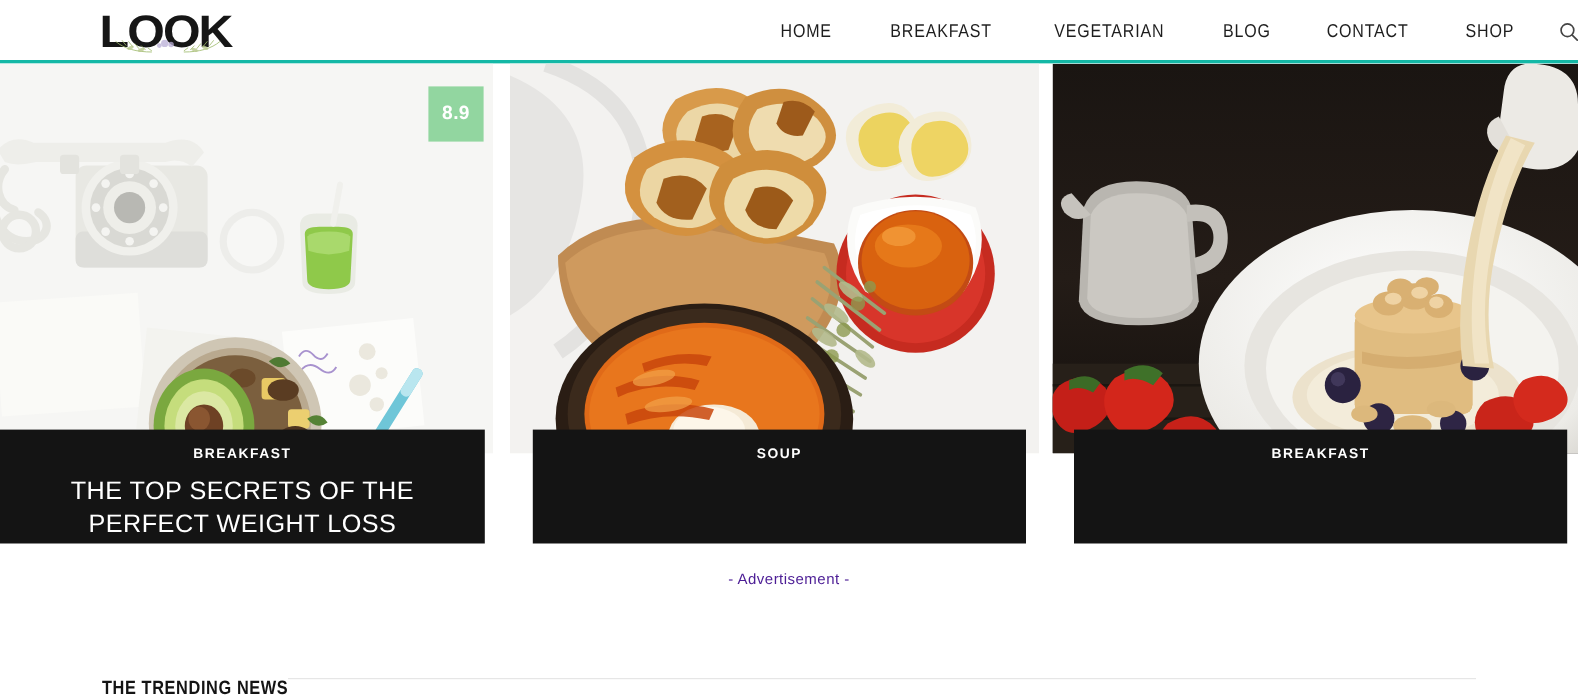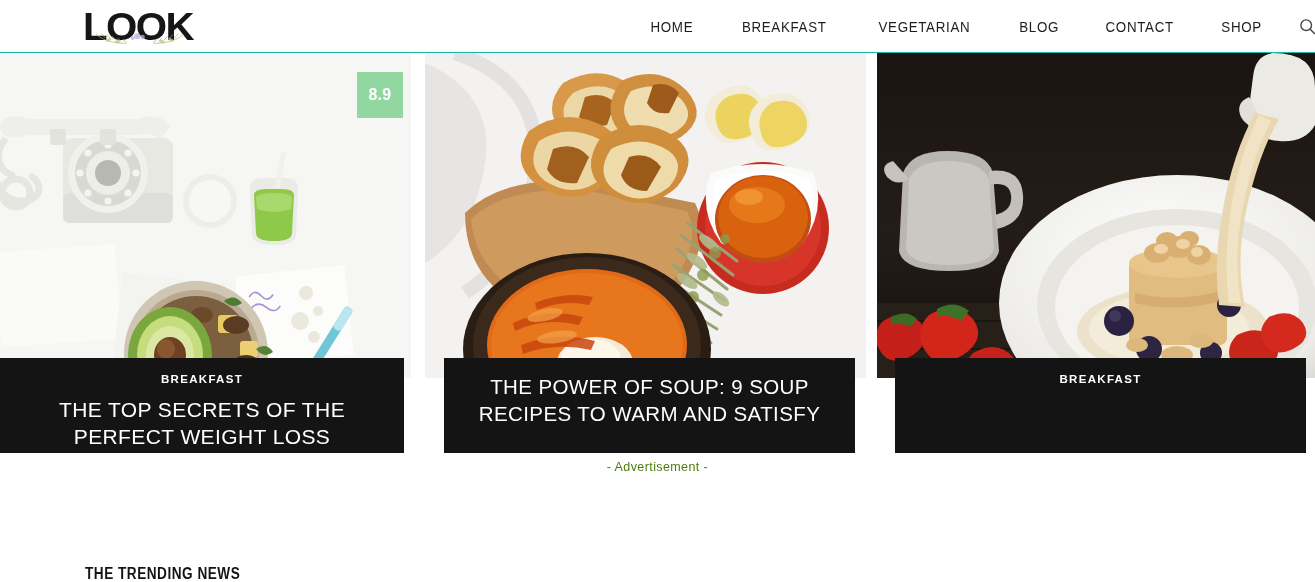--- a/index.html
+++ b/index.html
@@ -11,21 +11,21 @@
     overflow: hidden;
     background: #ffffff;
     font-family: "Liberation Sans", sans-serif;
   }
 
   
   .header {
     position: relative;
     height: 53px;
     background: #ffffff;
-    border-bottom: 1px solid #14b8a6;
+    border-bottom: 3px solid #14b8a6;
     display: flex;
     align-items: center;
   }
 
   .logo-wrap {
     position: absolute;
     left: 83px;
     top: 0px;
     height: 53px;
     display: flex;
@@ -145,35 +145,35 @@
     line-height: 27px;
     letter-spacing: 0.4px;
     color: #ffffff;
   }
   .overlay.o1 .ov-title { font-size: 21px; }
   .overlay.o2 .ov-title { font-size: 20.5px; }
   .overlay.o3 .ov-title { font-size: 20.5px; }
 
   
   .ad-label {
-    margin-top: 7px;
+    margin-top: 23px;
     text-align: center;
     font-size: 12.5px;
-    color: #4d7c0f;
+    color: #4c1d95;
     letter-spacing: 0.4px;
   }
 
   
   .trending {
     position: absolute;
     left: 85px;
     top: 565px;
     width: 1145px;
     display: flex;
-    align-items: flex-end;
+    align-items: flex-start;
     gap: 2px;
   }
   .trending-title {
     font-family: "Liberation Sans Narrow", "Liberation Sans", sans-serif;
     font-size: 16px;
     font-weight: 700;
     letter-spacing: 0.6px;
     color: #141414;
     white-space: nowrap;
     transform: scaleX(0.85);
@@ -527,21 +527,21 @@
     </svg>
   </div>
 
   <div class="overlay o1">
     <div class="ov-cat">BREAKFAST</div>
     <div class="ov-title">THE TOP SECRETS OF THE PERFECT WEIGHT LOSS BREAKFAST</div>
 
   </div>
 
   <div class="overlay o2">
-    <div class="ov-title">THE POWER OF SOUP: 9 SOUP RECIPES TO WARM AND SATISFY</div>
+    <div class="ov-cat">SOUP</div>
 
   </div>
 
   <div class="overlay o3">
     <div class="ov-cat">BREAKFAST</div>
 
   </div>
 
 </div>
 

